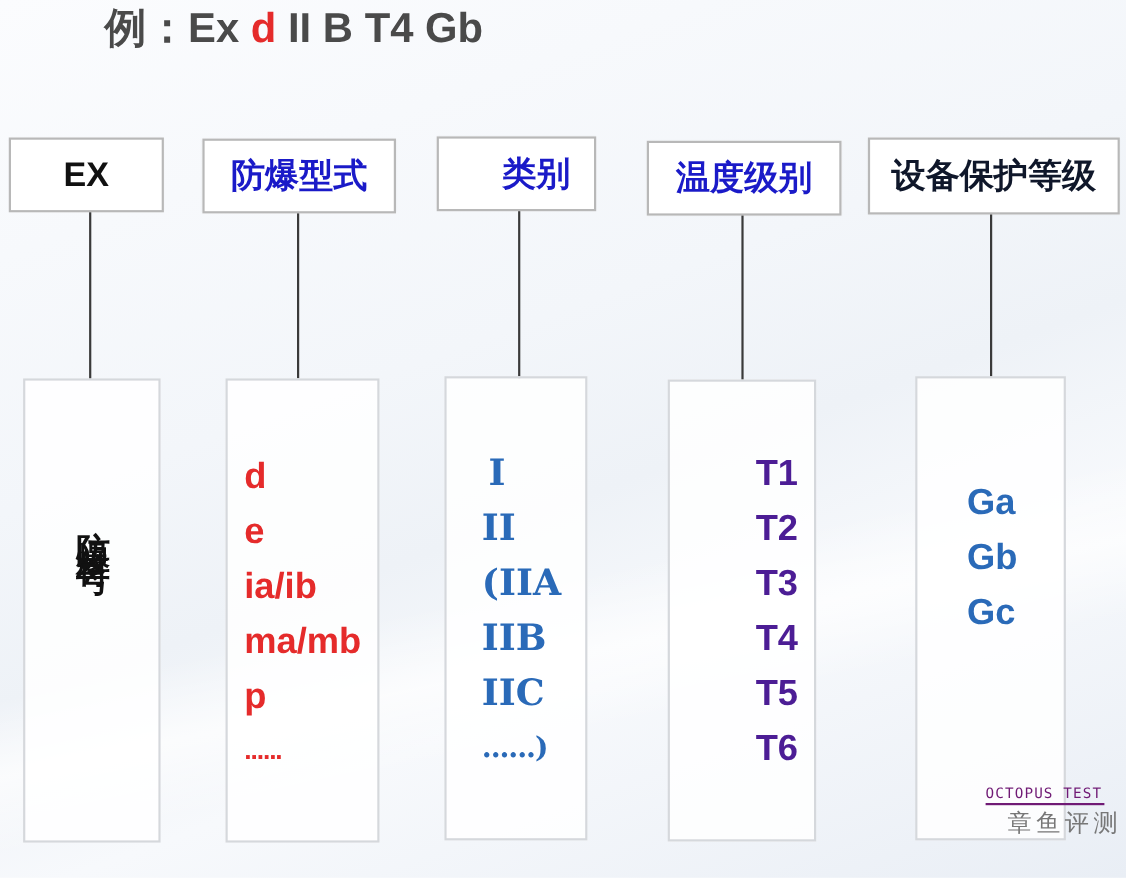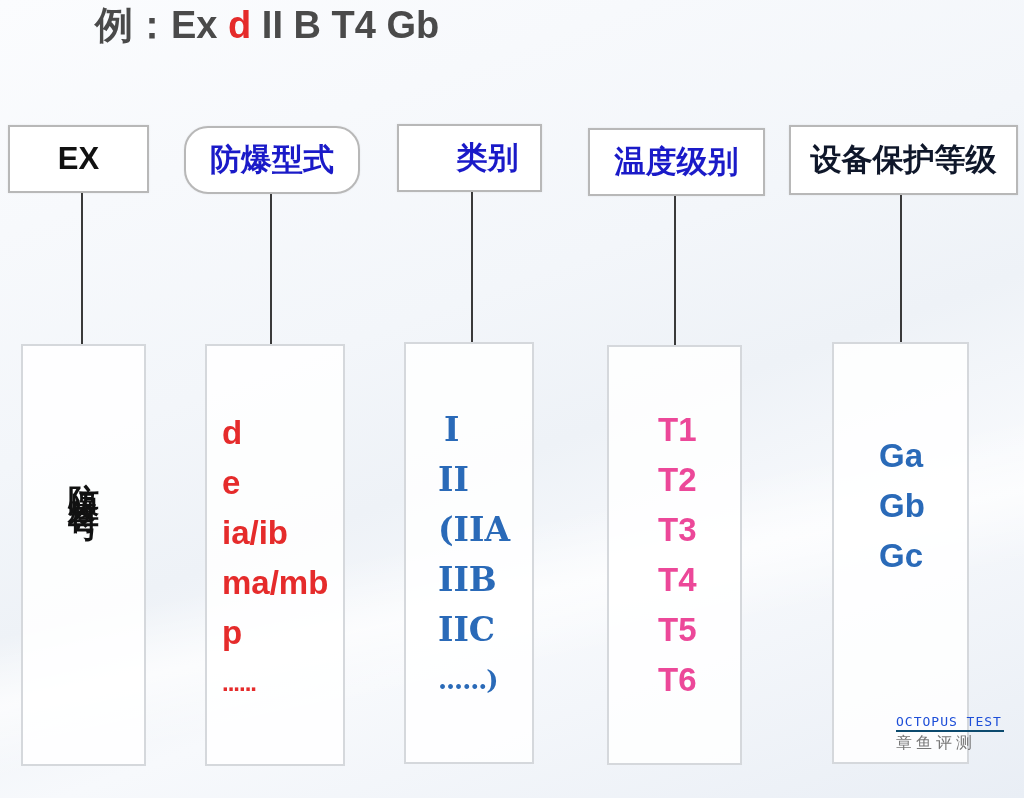--- a/index.html
+++ b/index.html
@@ -31,44 +31,44 @@
   }
   .items {
     position: absolute; font-weight: bold; font-size: 33px; line-height: 50px;
   }
   .vert {
     position: absolute; font-weight: bold; font-size: 31px; color: #111;
     writing-mode: vertical-rl; letter-spacing: 10px; font-family: "DejaVu Sans", sans-serif;
   }
   .wm { position: absolute; left: 896px; top: 714px; width: 108px; }
   .wm-en {
-    font-family: "DejaVu Sans Mono", monospace; font-size: 13px; color: #1d4ed8;
-    letter-spacing: 1px; border-bottom: 2px solid #0c4a6e; padding-bottom: 1px; white-space: nowrap;
+    font-family: "DejaVu Sans Mono", monospace; font-size: 13px; color: #701a75;
+    letter-spacing: 1px; border-bottom: 2px solid #701a75; padding-bottom: 1px; white-space: nowrap;
   }
-  .wm-cn { font-size: 16px; color: #777; letter-spacing: 4px; margin-top: 1px; white-space: nowrap; }
+  .wm-cn { font-size: 22px; color: #777; letter-spacing: 4px; margin-top: 1px; white-space: nowrap; margin-left: 20px; }
 </style>
 </head>
 <body>
 
 <div class="bg-streak"></div>
 
 <div class="title">
   <span>例：</span><span>Ex</span>
   <span class="hl">d</span>
   <span>II B T4 Gb</span>
 </div>
 
 <div class="hdr" style="left:8px;top:125px;width:141px;height:68px;color:#111;">
   <span>EX</span>
 </div>
 <div class="vline" style="left:81px;top:193px;height:152px;"></div>
 <div class="col" style="left:21px;top:344px;width:125px;height:422px;"></div>
 <div class="vert" style="left:63px;top:458px;">防爆符号</div>
 
-<div class="hdr" style="left:184px;top:126px;width:176px;height:68px;color:#1a1ac8;border-radius:24px;">
+<div class="hdr" style="left:184px;top:126px;width:176px;height:68px;color:#1a1ac8;">
   <span>防爆型式</span>
 </div>
 <div class="vline" style="left:270px;top:194px;height:150px;"></div>
 <div class="col" style="left:205px;top:344px;width:140px;height:422px;"></div>
 <div class="items" style="left:222px;top:408px;color:#e52b2b;">
   <div>d</div>
   <div>e</div>
   <div>ia/ib</div>
   <div>ma/mb</div>
   <div>p</div>
@@ -87,21 +87,21 @@
   <div>IIB</div>
   <div>IIC</div>
   <div style="font-size:26px;letter-spacing:-1px;">......)</div>
 </div>
 
 <div class="hdr" style="left:588px;top:128px;width:177px;height:68px;color:#1a1ac8;text-align:center;">
   <span>温度级别</span>
 </div>
 <div class="vline" style="left:674px;top:196px;height:150px;"></div>
 <div class="col" style="left:607px;top:345px;width:135px;height:420px;"></div>
-<div class="items" style="left:658px;top:405px;color:#ec4899;text-align:right;">
+<div class="items" style="left:687px;top:405px;color:#4c1d95;text-align:right;">
   <div>T1</div>
   <div>T2</div>
   <div>T3</div>
   <div>T4</div>
   <div>T5</div>
   <div>T6</div>
 </div>
 
 <div class="hdr" style="left:789px;top:125px;width:229px;height:70px;color:#0f172a;">
   <span>设备保护等级</span>

